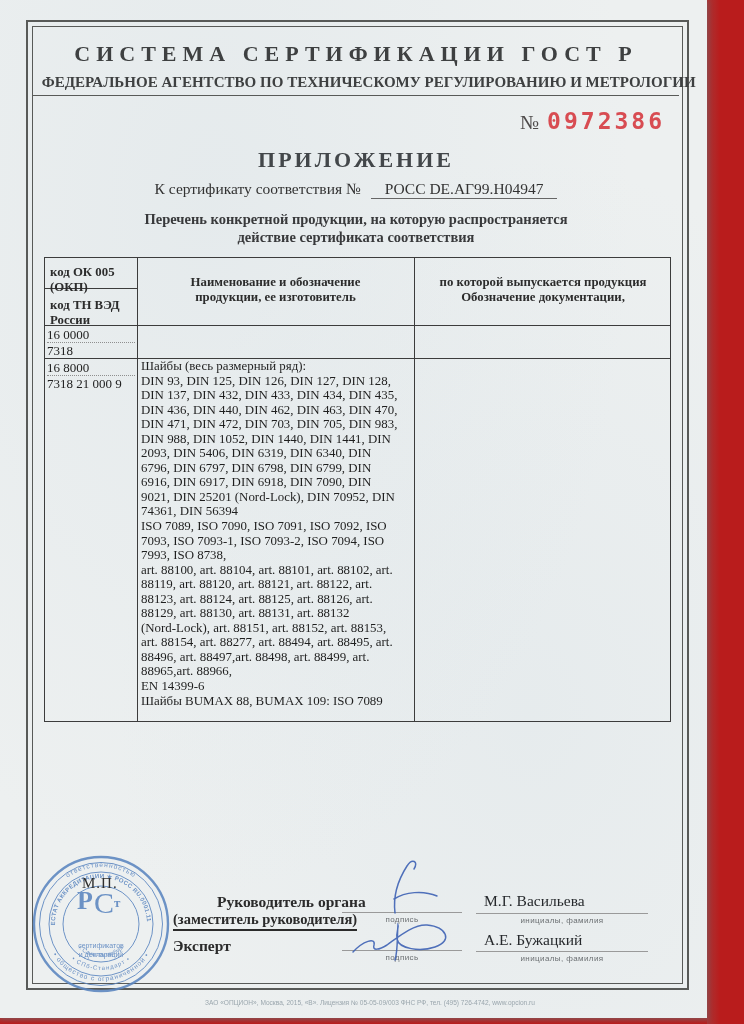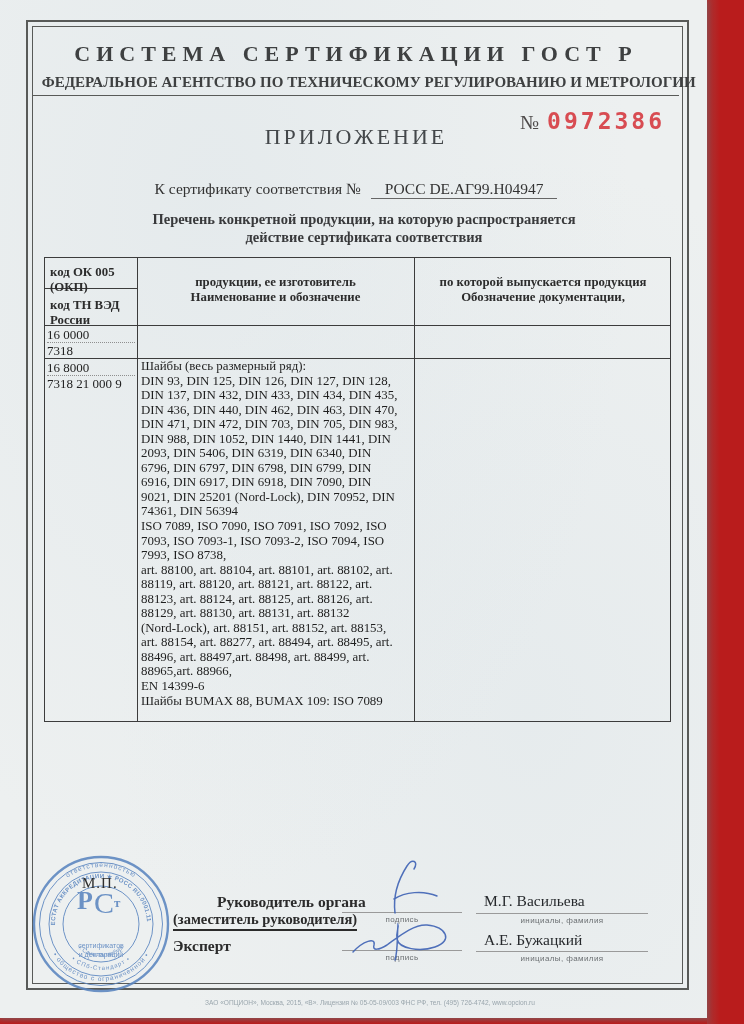--- a/index.html
+++ b/index.html
@@ -40,33 +40,33 @@
   }
   .blank-number{
     position:absolute; left:520px; top:108px; white-space:nowrap;
   }
   .blank-number .no-sign{ font-size:20px; color:#4e4a4a; margin-right:8px;}
   .blank-number .no-value{
     font-family:"DejaVu Sans Mono", monospace; font-weight:bold;
     font-size:23px; letter-spacing:3px; color:var(--number-red,#d84c52);
   }
   .doc-title{
-    position:absolute; left:32px; top:124px; width:648px; text-align:center;
-    font-weight:normal; font-size:22px; letter-spacing:3px; color:#43474a;
+    position:absolute; left:32px; top:147px; width:648px; text-align:center;
+    font-weight:bold; font-size:22px; letter-spacing:3px; color:#43474a;
   }
   .cert-ref{
     position:absolute; left:32px; top:180px; width:648px; text-align:center;
     font-size:15.5px; color:#333; white-space:nowrap;
   }
   .cert-ref .ref-value{
     border-bottom:1px solid #666; padding:0 14px 1px 14px; margin-left:6px;
   }
   .purpose{
     position:absolute; left:32px; width:648px; text-align:center;
-    font-weight:bold; font-size:14.5px; color:#38393b; white-space:nowrap;padding-left:8px;
+    font-weight:bold; font-size:14.5px; color:#38393b; white-space:nowrap;
   }
   .purpose.l1{ top:211px; }
   .purpose.l2{ top:229px; }
 
   
   #tbl{
     position:absolute; left:44px; top:257px; width:627px; height:465px;
     border:1.6px solid #3c3c3c; box-sizing:border-box;
   }
   .vline{ position:absolute; top:0; bottom:0; width:0; border-left:1.2px solid #3c3c3c; }
@@ -154,22 +154,22 @@
     <div id="tbl">
       <div class="vline v1"></div>
       <div class="vline v2"></div>
       <div class="hline c1split"></div>
       <div class="hline hdr"></div>
       <div class="hline r1"></div>
 
       <div class="th c1a">код ОК 005 (ОКП)</div>
       <div class="th c1b">код ТН ВЭД России</div>
       <div class="th c2">
+        <div>Наименование и обозначение</div>
         <div>продукции, ее изготовитель</div>
-        <div>Наименование и обозначение</div>
       </div>
       <div class="th c3">
         <div>по которой выпускается продукция</div>
         <div>Обозначение документации,</div>
       </div>
 
       <div class="codes row1">
         <div class="code-top">16 0000</div>
         <div>7318</div>
       </div>

